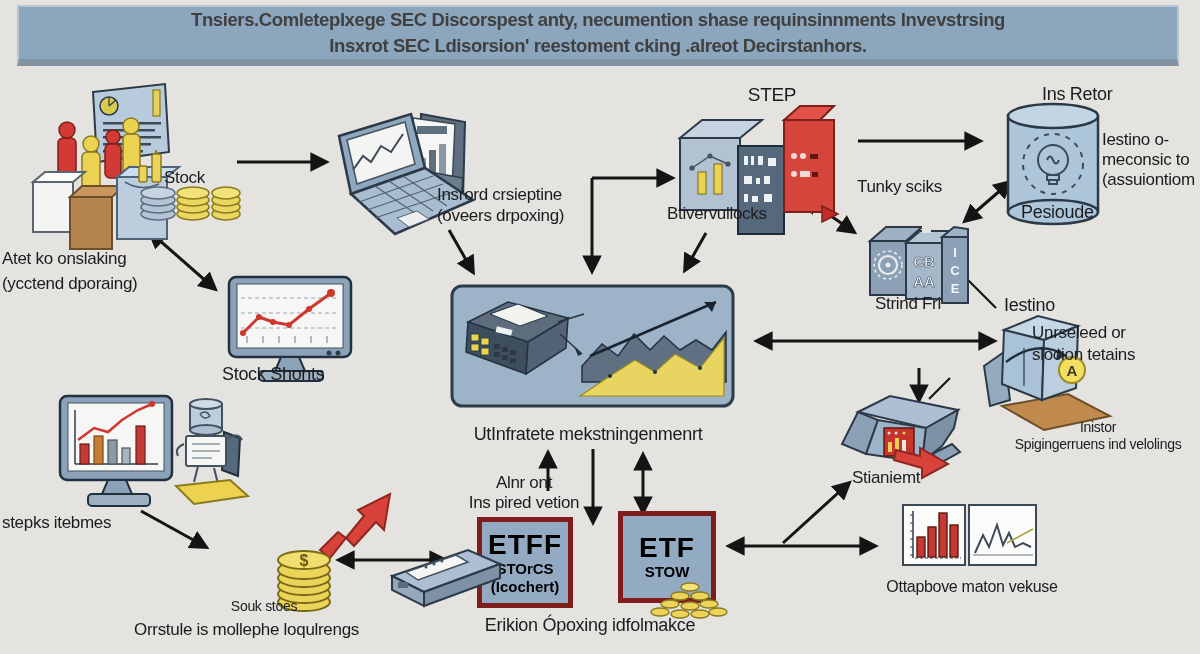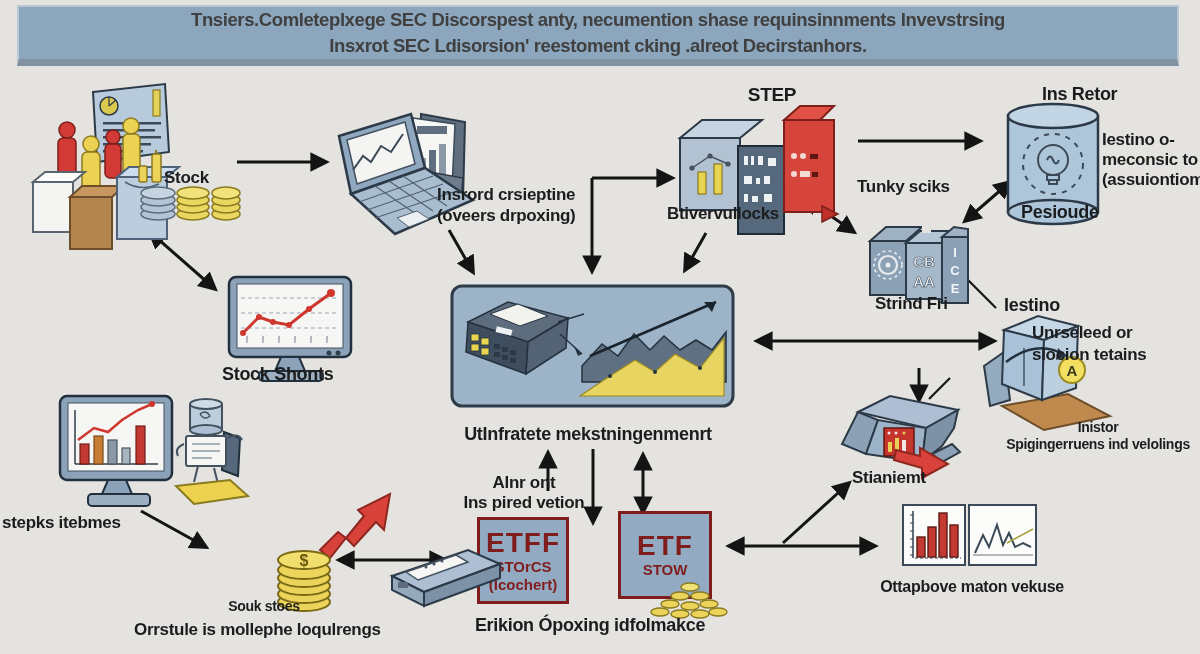--- a/index.html
+++ b/index.html
@@ -3,26 +3,26 @@
 <meta charset="utf-8">
 <style>
   html,body{margin:0;padding:0;background:#cfcecc;}
   .canvas{position:relative;width:1200px;height:654px;background:#e4e3e0;
           font-family:"Liberation Sans",sans-serif;overflow:hidden;}
   .banner{position:absolute;left:17px;top:5px;width:1158px;height:52px;
           background:#8ba6bd;border:2px solid #bac6d2;border-bottom:7px solid #8292a2;
           display:flex;flex-direction:column;justify-content:center;align-items:center;
           text-align:center;color:#404040;font-weight:700;font-size:18.5px;line-height:26px;
           letter-spacing:-0.4px;}
-  .lbl{position:absolute;font-weight:700;color:#1b1c1e;letter-spacing:-0.3px;white-space:nowrap;}
+  .lbl{position:absolute;font-weight:400;color:#1b1c1e;letter-spacing:-0.3px;white-space:nowrap;}
   .lbl.center{text-align:center;white-space:normal;}
   .ill{position:absolute;overflow:visible;}
-  .etfbox{position:absolute;background:#92aac2;border:3px solid #7f1d1d;
+  .etfbox{position:absolute;background:#92aac2;border:5px solid #7f1d1d;
           display:flex;flex-direction:column;justify-content:center;align-items:center;
-          color:#7f1d1d;font-weight:700;}
+          color:#000000;font-weight:700;}
   .etfbox .t{font-size:28px;line-height:30px;letter-spacing:1px;}
   .etfbox .s{font-size:15px;line-height:18px;}
 </style>
 </head>
 <body>
 
 <div class="canvas">
 
   <div class="banner">
     <div>Tnsiers.Comleteplxege SEC Discorspest anty, necumention shase requinsinnments Invevstrsing</div>
@@ -405,20 +405,24 @@
     <rect x="49" y="22" width="8" height="32" fill="#c23a31" stroke="#5f1712" stroke-width="1.4"></rect>
     <line x1="14" y1="55" x2="60" y2="55" stroke="#303e4c" stroke-width="1" stroke-dasharray="3,2"></line>
     <rect x="68" y="2" width="67" height="60" fill="#fbfbf9" stroke="#3c4a58" stroke-width="2"></rect>
     <polyline points="74,50 82,32 88,44 96,22 102,42 108,30 114,44 122,40 130,44" fill="none" stroke="#3c4a58" stroke-width="2"></polyline>
     <line x1="106" y1="40" x2="132" y2="26" stroke="#a8a23c" stroke-width="1.5"></line>
     <line x1="72" y1="52" x2="132" y2="52" stroke="#6a7682" stroke-width="1"></line>
   </svg>
 
   <div class="lbl" style="left:164px;top:168px;font-size:17px">Stock</div>
 
+  <div class="lbl" style="left:2px;top:246px;font-size:17px;line-height:25px">
+    <div>Atet ko onslaking</div>
+    <div>(ycctend dporaing)</div>
+  </div>
 
   <div class="lbl" style="left:437px;top:184px;font-size:17px;line-height:21px">
     <div>Insrord crsieptine</div>
     <div>(oveers drpoxing)</div>
   </div>
 
   <div class="lbl center" style="left:740px;top:84px;width:64px;font-size:19px">STEP</div>
   <div class="lbl" style="left:667px;top:204px;font-size:17px">Btivervullocks</div>
   <div class="lbl" style="left:857px;top:177px;font-size:17px">Tunky sciks</div>
   <div class="lbl" style="left:875px;top:294px;font-size:17px">Strind Fri</div>

